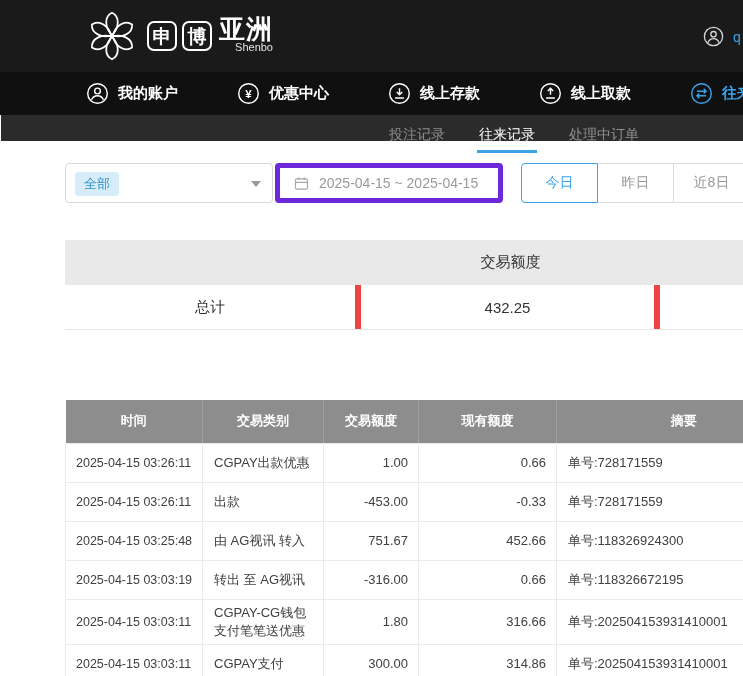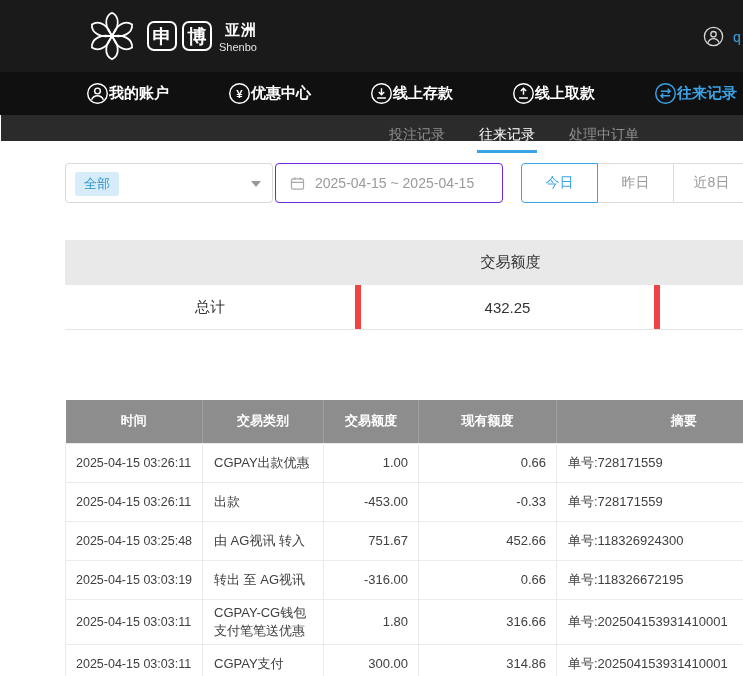--- a/index.html
+++ b/index.html
@@ -12,32 +12,32 @@
   
   .topbar { position:absolute; top:0; left:0; width:100%; height:72px; background:#1a1a1a; }
   .logo { position:absolute; left:84px; top:8px; height:56px; display:flex; align-items:center; cursor:pointer; }
   .flower { margin-right:7px; }
   .logo-box {
     width:30px; height:30px; border:2px solid #fff; border-radius:7px; color:#fff;
     font-size:19px; font-weight:bold; display:inline-flex; align-items:center; justify-content:center;
     margin-right:5px; line-height:1;
   }
   .logo-region-wrap { display:flex; flex-direction:column; align-items:flex-end; margin-left:2px; }
-  .logo-region { color:#fff; font-size:15px; font-weight:bold; letter-spacing:1px; line-height:23px; }
+  .logo-region { color:#fff; font-size:26px; font-weight:bold; letter-spacing:1px; line-height:23px; }
   .logo-sub { color:#e4e4e4; font-size:11px; line-height:13px; }
   .topbar-user { position:absolute; left:703px; top:26px; display:flex; align-items:center; color:#d6d6d6; cursor:pointer; }
   .topbar-user .uname { margin-left:9px; color:#3aa3e8; font-size:14px; }
 
   
   .mainnav {
     position:absolute; top:72px; left:0; width:100%; height:43px; background:#101010;
     display:flex; align-items:center; padding-left:86px;
   }
   .nav-item {
-    display:flex; align-items:center; color:#fff; font-size:15px; font-weight:bold;
+    display:flex; align-items:center; gap:9px; color:#fff; font-size:15px; font-weight:bold;
     margin-right:59px; white-space:nowrap; cursor:pointer;
   }
   .nav-item svg { width:23px; height:23px; flex:none; }
   .nav-item.active { color:#3aa3e8; }
 
   
   .subnav {
     position:absolute; top:115px; left:1px; width:100%; height:26px; background:#2b2b2b;
     display:flex; padding-left:386px;
   }
@@ -59,21 +59,21 @@
   .chip {
     position:absolute; left:9px; top:8px; height:24px; line-height:24px; padding:0 9px;
     background:#d7ecf9; color:#3193cc; font-size:13px; border-radius:3px;
   }
   .caret {
     position:absolute; right:11px; top:17px; width:0; height:0;
     border-left:5px solid transparent; border-right:5px solid transparent; border-top:6px solid #999;
   }
   .date-box {
     position:absolute; left:275px; top:0; width:228px; height:40px;
-    border:1px solid #6d28d9; border-radius:4px; display:flex; align-items:center;
+    border:5px solid #6d28d9; border-radius:4px; display:flex; align-items:center;
     padding-left:13px; color:#9a9a9a; font-size:14px; cursor:pointer; background:#fff;
   }
   .date-box svg { margin-right:9px; flex:none; }
   .quick-group { position:absolute; left:513px; top:0; display:flex; }
   .quick-btn {
     width:77px; height:40px; background:#fff; border:1px solid #dcdcdc;
     font-size:14px; color:#999; margin-left:-1px; cursor:pointer; font-family:inherit;
   }
   .quick-btn:first-child { margin-left:8px; border-radius:4px 0 0 4px; }
   .quick-btn:last-child { border-radius:0 4px 4px 0; }

